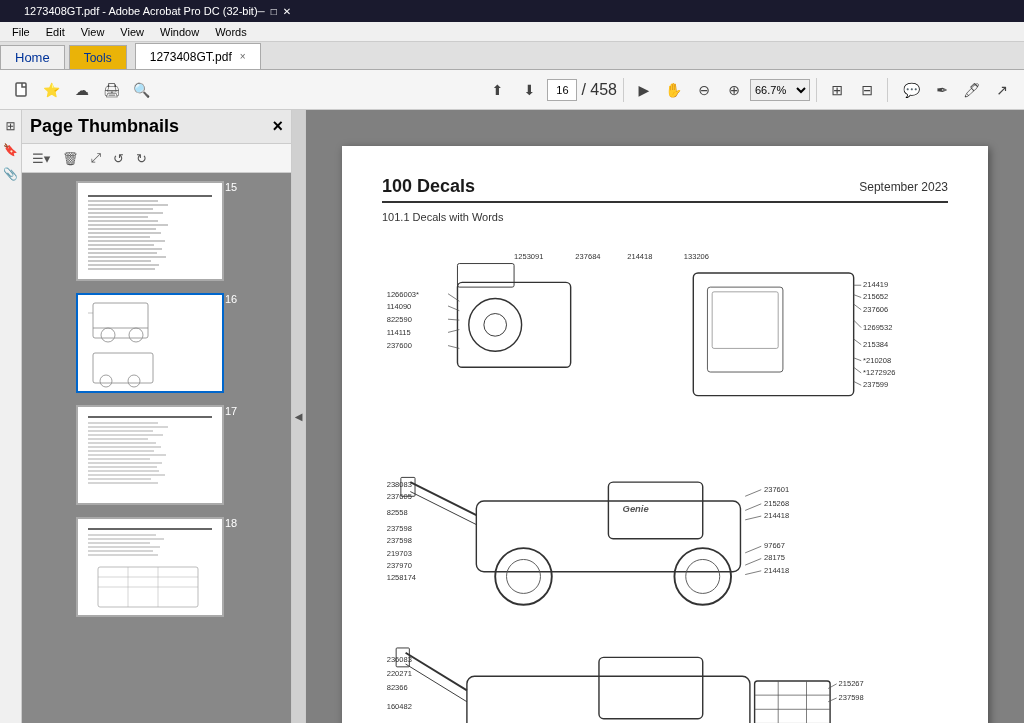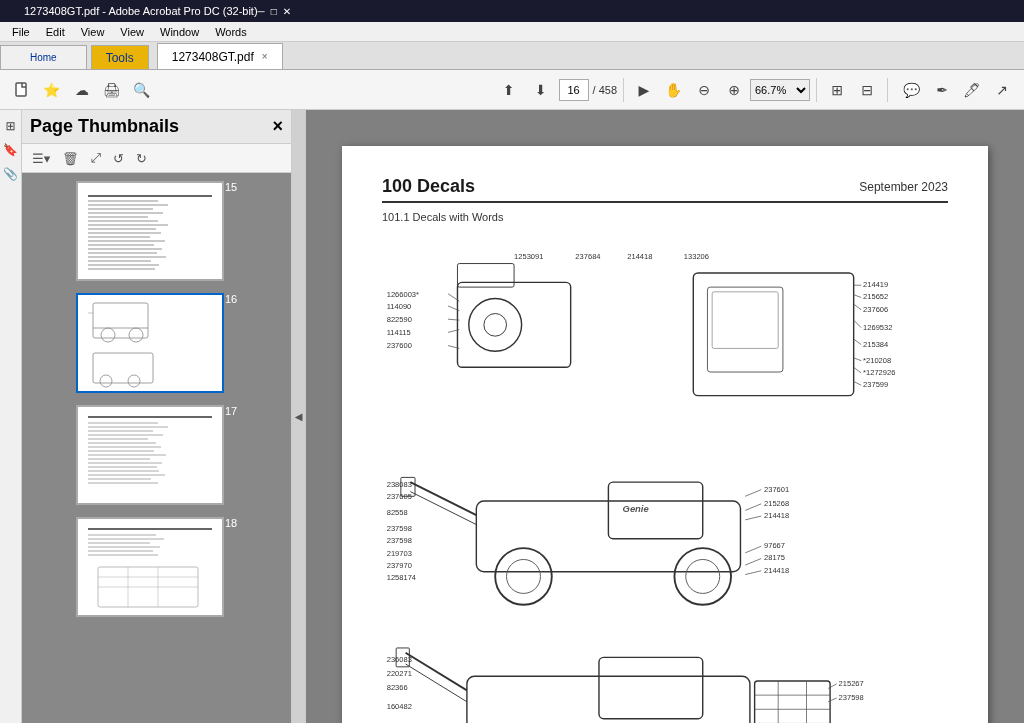--- a/index.html
+++ b/index.html
@@ -42,22 +42,22 @@
       height: 28px;
       display: flex;
       align-items: flex-end;
       padding-left: 0;
       border-bottom: 1px solid #aaa;
     }
     .tab-home {
       background: #f0f0f0;
       border: 1px solid #aaa;
       border-bottom: none;
-      padding: 4px 29px;
-      font-size: 10px;
+      padding: 4px 14px;
+      font-size: 13px;
       cursor: pointer;
       height: 24px;
       display: flex;
       align-items: center;
       color: #003399;
       font-weight: 500;
     }
     .tab-tools {
       background: #eab308;
       border: 1px solid #aaa;
@@ -116,21 +116,21 @@
       align-items: center;
       gap: 4px;
     }
     #page-input {
       width: 30px;
       height: 22px;
       text-align: center;
       border: 1px solid #aaa;
       font-size: 11px;
     }
-    #page-total { font-size: 11px; color: #333; }
+    #page-total { font-size: 16px; color: #333; }
 
     
     #zoom-controls {
       display: flex;
       align-items: center;
       gap: 2px;
     }
     #zoom-select {
       height: 22px;
       font-size: 11px;

